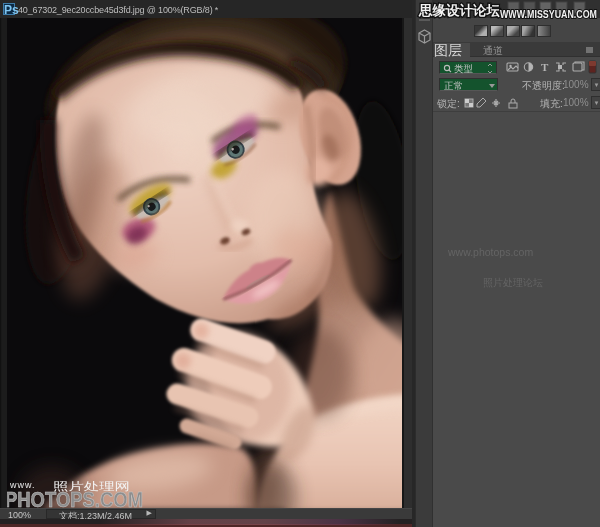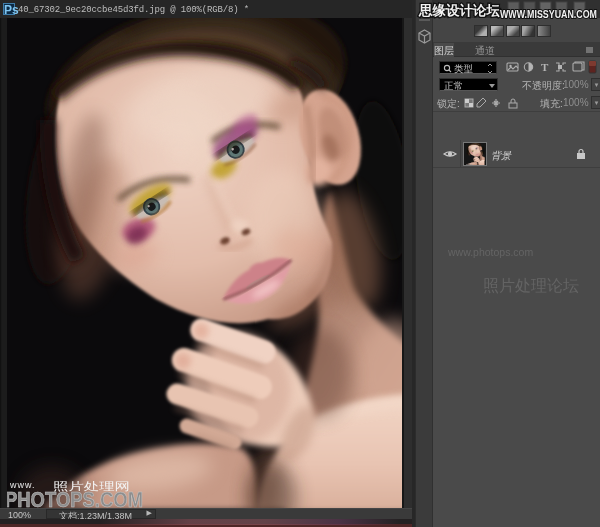--- a/index.html
+++ b/index.html
@@ -2,21 +2,21 @@
 <html><head>
 <meta charset="utf-8">
 <style>
   html,body{margin:0;padding:0;background:#1a1a1a;}
   body{width:600px;height:527px;position:relative;overflow:hidden;
        font-family:"Liberation Sans",sans-serif;}
   .abs{position:absolute;}
   #photo{left:0;top:0;width:412px;height:527px;}
   
   #topbar{left:0;top:0;width:432px;height:18px;background:#262626;}
-  #tabname{left:18px;top:4.5px;font-size:9px;color:#bdbdbd;letter-spacing:-0.15px;font-family:Liberation Mono, monospace;}
+  #tabname{left:18px;top:4.5px;font-size:9px;color:#bdbdbd;letter-spacing:-0.15px;}
   #psicon{left:3px;top:3px;width:12px;height:12px;background:#0b2a45;border:1px solid #3d7ba8;
           color:#7fc4ef;font-size:12px;font-weight:bold;text-align:center;line-height:12px;box-sizing:border-box;}
   
   #statusbar{left:0;top:508px;width:412px;height:11px;background:#3a3a3a;
              border-top:1px solid #454545;box-sizing:border-box;}
   #statusbar .pct{position:absolute;left:8px;top:1px;font-size:9px;color:#c4c4c4;}
   #docfield{position:absolute;left:46px;top:0px;width:110px;height:10px;background:#343434;
             border:1px solid #282828;box-sizing:border-box;}
   #docfield .t{position:absolute;left:12px;top:0px;font-size:9px;color:#c4c4c4;white-space:nowrap;}
   #docfield .arr{position:absolute;right:3px;top:-1px;font-size:7px;color:#b8b8b8;}
@@ -25,26 +25,26 @@
   #redline{left:0;top:524px;width:600px;height:3px;background:#4e2626;}
   
   #gap{left:412px;top:0;width:3px;height:527px;background:#272727;}
   #dstrip{left:415px;top:0;width:17px;height:527px;background:#3b3b3b;border-left:1px solid #2c2c2c;box-sizing:border-box;}
   #panel{left:432px;top:0;width:168px;height:527px;background:#4a4a4a;border-left:1px solid #303030;box-sizing:border-box;}
   #panel *{box-sizing:border-box;}
   .phead{position:absolute;left:0;top:0;width:168px;height:18px;background:#303030;}
   .picons{position:absolute;left:0;top:18px;width:168px;height:24px;background:#454545;}
   .gbtn{position:absolute;top:7px;width:14px;height:12px;border:1px solid #2e2e2e;background:linear-gradient(135deg,#b9b9b9 25%,#4a4a4a 70%);}
   .tabrow{position:absolute;left:0;top:42px;width:168px;height:15px;background:#3a3a3a;border-bottom:1px solid #303030;}
-  .tab1{position:absolute;left:1px;top:1px;width:20px;height:14px;background:#4a4a4a;color:#d6d6d6;
-        font-size:10px;line-height:15px;}
-  .tab2{position:absolute;left:38px;top:2px;color:#969696;font-size:10px;line-height:14px;padding-left:4px;}
+  .tab1{position:absolute;left:1px;top:1px;width:36px;height:14px;background:#4a4a4a;color:#d6d6d6;
+        font-size:14px;line-height:15px;}
+  .tab2{position:absolute;left:38px;top:2px;color:#969696;font-size:10px;line-height:14px;padding-left:12px;}
   .pmenu{position:absolute;right:4px;top:4px;width:12px;height:8px;}
   .row{position:absolute;left:0;width:168px;}
-  .combo{position:absolute;background:#000000;border:1px solid #2f2f2f;border-bottom-color:#565656;color:#c6c6c6;}
+  .combo{position:absolute;background:#14532d;border:1px solid #2f2f2f;border-bottom-color:#565656;color:#c6c6c6;}
   .lbl{position:absolute;font-size:10px;color:#b4b4b4;white-space:nowrap;}
   .val{position:absolute;font-size:10px;color:#8f8f8f;white-space:nowrap;}
   .spin{position:absolute;width:12px;height:13px;background:#424242;border:1px solid #2f2f2f;color:#9a9a9a;
         font-size:6px;text-align:center;line-height:12px;}
   .lrow{position:absolute;left:0;width:168px;height:28px;border-bottom:1px solid #3e3e3e;}
   .eyecol{position:absolute;left:0;top:0;width:28px;height:28px;border-right:1px solid #3e3e3e;}
   .thumb{position:absolute;left:30px;top:2px;width:24px;height:24px;background:#151515;border:1px solid #777;}
   .lname{position:absolute;left:58px;top:9px;font-size:10px;color:#d2d2d2;}
   .pbot{position:absolute;left:0;top:511px;width:168px;height:16px;background:#484848;border-top:1px solid #3a3a3a;}
   .wmark{color:#757575;font-size:10.5px;opacity:0.6;}
@@ -216,21 +216,21 @@
 <rect x="0" y="14" width="1.2" height="513" fill="#111"></rect>
 </svg>
 
 <div id="topbar" class="abs"></div>
 <div id="psicon" class="abs">Ps</div>
 <div id="tabname" class="abs">40_67302_9ec20ccbe45d3fd.jpg @ 100%(RGB/8) *</div>
 
 <div id="statusbar" class="abs">
   <span class="pct">100%</span>
   <div id="docfield">
-      <span class="t">文档:1.23M/1.38M</span>
+      <span class="t">文档:1.23M/2.46M</span>
       <span class="arr">▶</span>
     </div>
 </div>
 <div id="bstrip" class="abs"></div>
 <div id="redline" class="abs"></div>
 <div class="abs" style="left:100px;top:519px;width:300px;height:6px;background:linear-gradient(90deg,rgba(90,40,50,0),rgba(150,90,100,.55) 30%,rgba(160,100,110,.5) 55%,rgba(120,70,110,.45) 80%,rgba(60,40,60,0));"></div>
 
 <div id="gap" class="abs"></div>
 <div id="dstrip" class="abs">
   <svg width="17" height="60" style="position:absolute;top:0;left:0">
@@ -312,43 +312,23 @@
         <rect x="47" y="9" width="8" height="5"></rect>
         <path d="M 49 9 v-2 a2 2 0 0 1 4 0 v2"></path>
       </g>
     </svg>
     <span class="lbl" style="left:107px;top:3px;">填充:</span>
     <span class="val" style="left:130px;top:3px;">100%</span>
     <div class="spin" style="left:157.5px;top:2px;">▼</div>
   </div>
   <div style="position:absolute;left:0;top:111px;width:168px;height:1px;background:#3e3e3e;"></div>
 
-  <div class="lrow" style="top:140px;">
-    <div class="eyecol">
-      <svg width="28" height="28">
-          <g>
-            <path d="M 11 14 Q 17 9.5 23 14 Q 17 18.5 11 14 Z" fill="none" stroke="#c9c9c9" stroke-width="1.2"></path>
-            <circle cx="17" cy="14" r="2.2" fill="#c9c9c9"></circle>
-          </g>
-        </svg>
-    </div>
-    <div class="thumb">
-        <svg width="22" height="22" viewBox="7 18 395 490">
-          <use href="#P"></use>
-        </svg>
-      </div>
-    <span class="lname" style="font-style:italic;">背景</span>
-    <svg width="12" height="13" style="position:absolute;right:14px;top:8px;">
-      <rect x="2" y="5" width="8" height="6" fill="#c9c9c9"></rect>
-      <path d="M 4 5 v-1.5 a2 2 0 0 1 4 0 V 5" stroke="#c9c9c9" fill="none" stroke-width="1.2"></path>
-    </svg>
-  </div>
 
   <div class="wmark" style="position:absolute;left:15px;top:246px;">www.photops.com</div>
-  <div class="wmark" style="position:absolute;left:50px;top:276px;font-size:16px;">照片处理论坛</div>
+  <div class="wmark" style="position:absolute;left:50px;top:276px;font-size:10px;">照片处理论坛</div>
 
 </div>
 
 <svg class="abs" style="left:412px;top:0;" width="188" height="24">
   <g opacity="0.5" stroke="#9a9a9a" fill="none">
     <rect x="96" y="2" width="11" height="11" fill="#888" stroke="#555"></rect>
     <rect x="112" y="2" width="11" height="11" fill="#777" stroke="#555"></rect>
     <rect x="128" y="2" width="11" height="11" fill="#999" stroke="#555"></rect>
     <rect x="144" y="2" width="11" height="11" fill="#808080" stroke="#555"></rect>
     <rect x="162" y="2" width="11" height="11" fill="#8a8a8a" stroke="#555"></rect>

